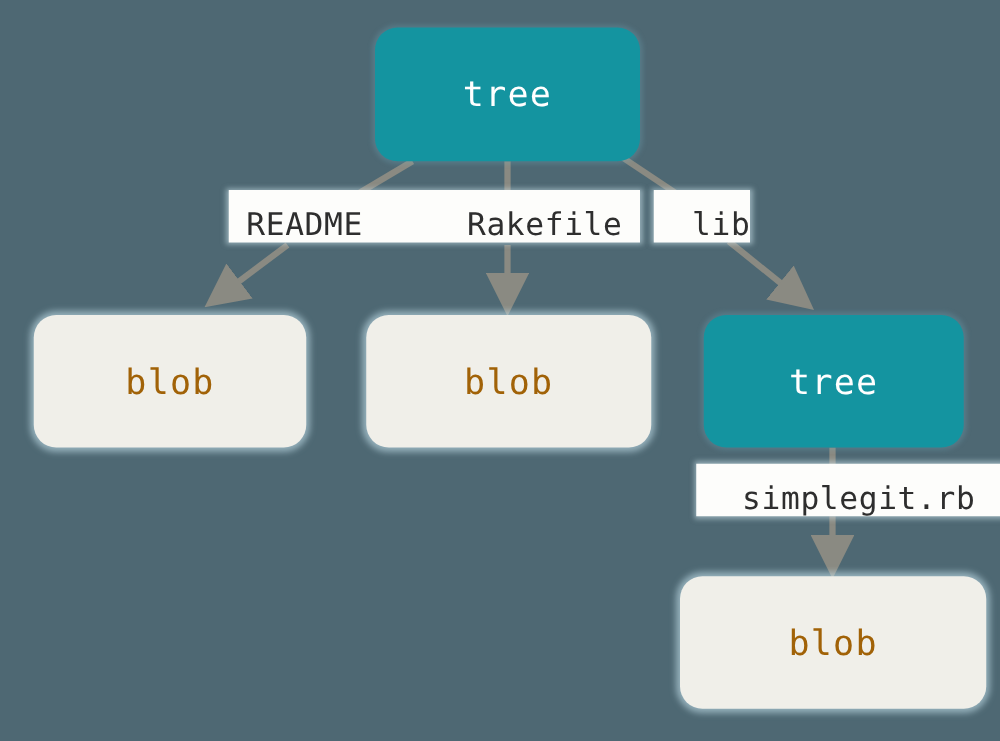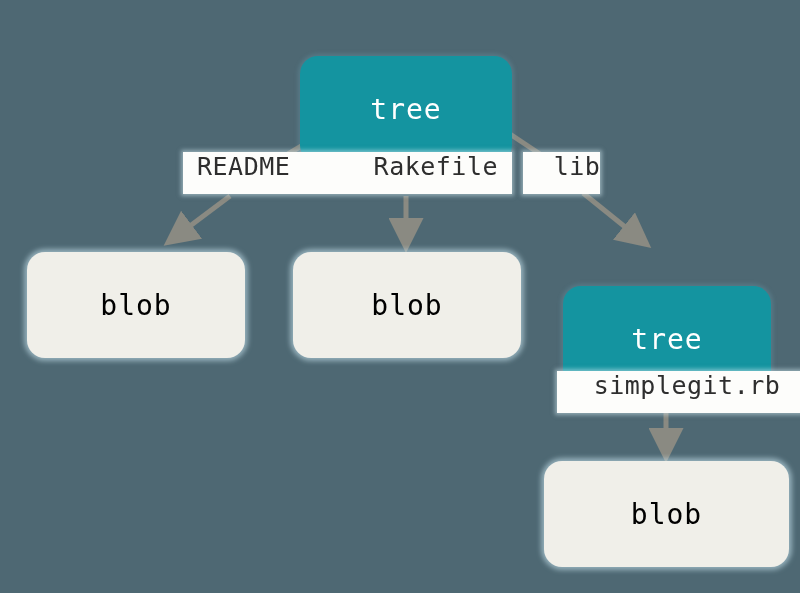--- a/index.html
+++ b/index.html
@@ -34,31 +34,30 @@
     border-radius: 18px;
     box-sizing: border-box;
     font-family: "DejaVu Sans Mono", "Liberation Mono", monospace;
     font-size: 28px;
     letter-spacing: 1px;
   }
   .node.tree {
     background: #1494a0;
     color: #ffffff;
     box-shadow: 0 0 4px 2px rgba(120,180,200,0.25);
-    margin-top: 34px;
   }
   .node.blob {
     background: #f0efe9;
-    color: #000000;
+    color: #a16207;
     box-shadow: 0 0 5px 3px rgba(205,235,245,0.55);
   }
   .label {
     position: absolute;
     display: flex;
-    align-items: flex-start;
+    align-items: flex-end;
     background: #fdfdfb;
     color: #2e2e2e;
     font-family: "DejaVu Sans Mono", "Liberation Mono", monospace;
     font-size: 25px;
     letter-spacing: 0.5px;
     box-sizing: border-box;
     box-shadow: 0 0 4px 2px rgba(215,240,248,0.5);
     white-space: nowrap;
   }
   .label .seg {

